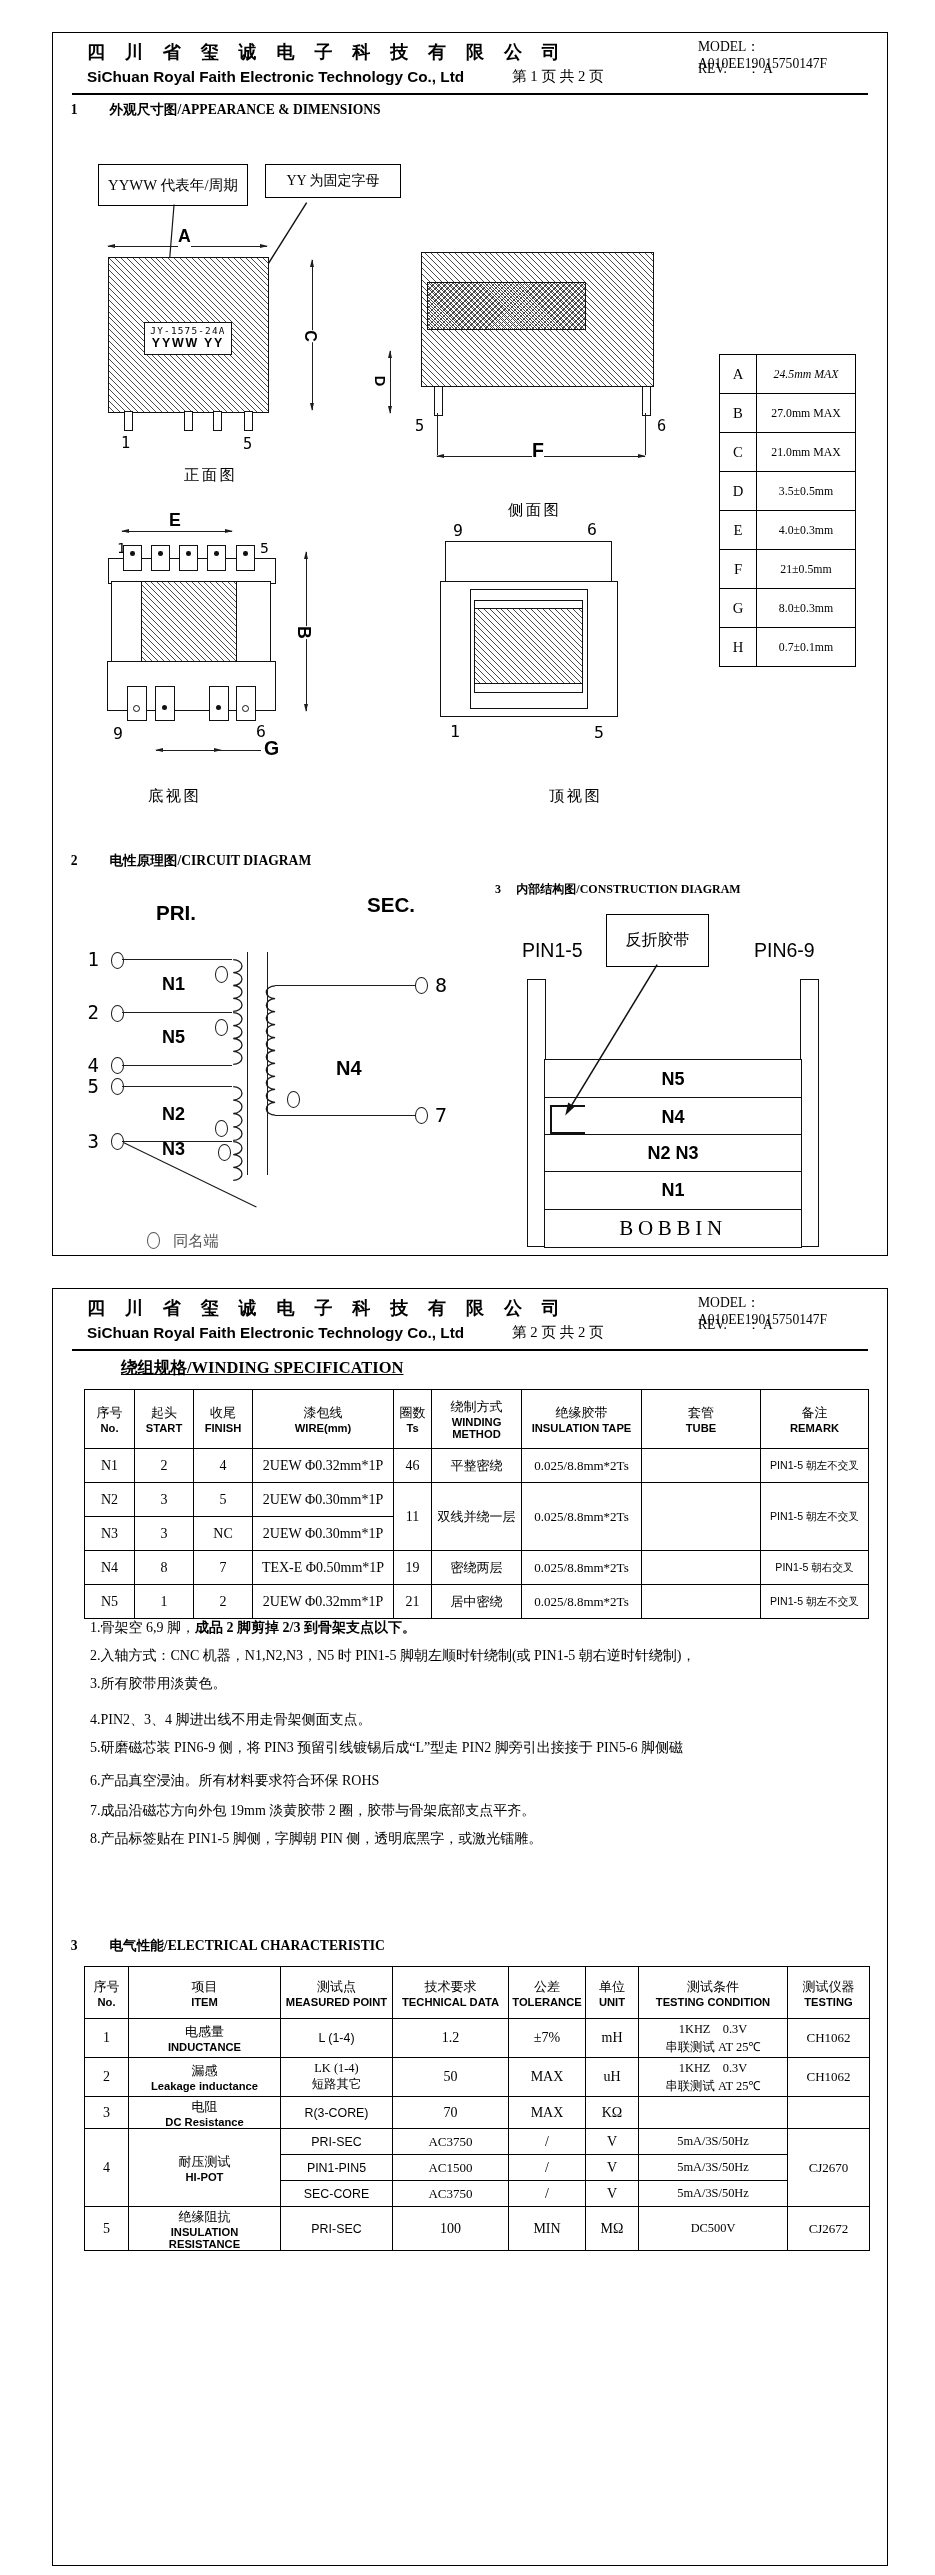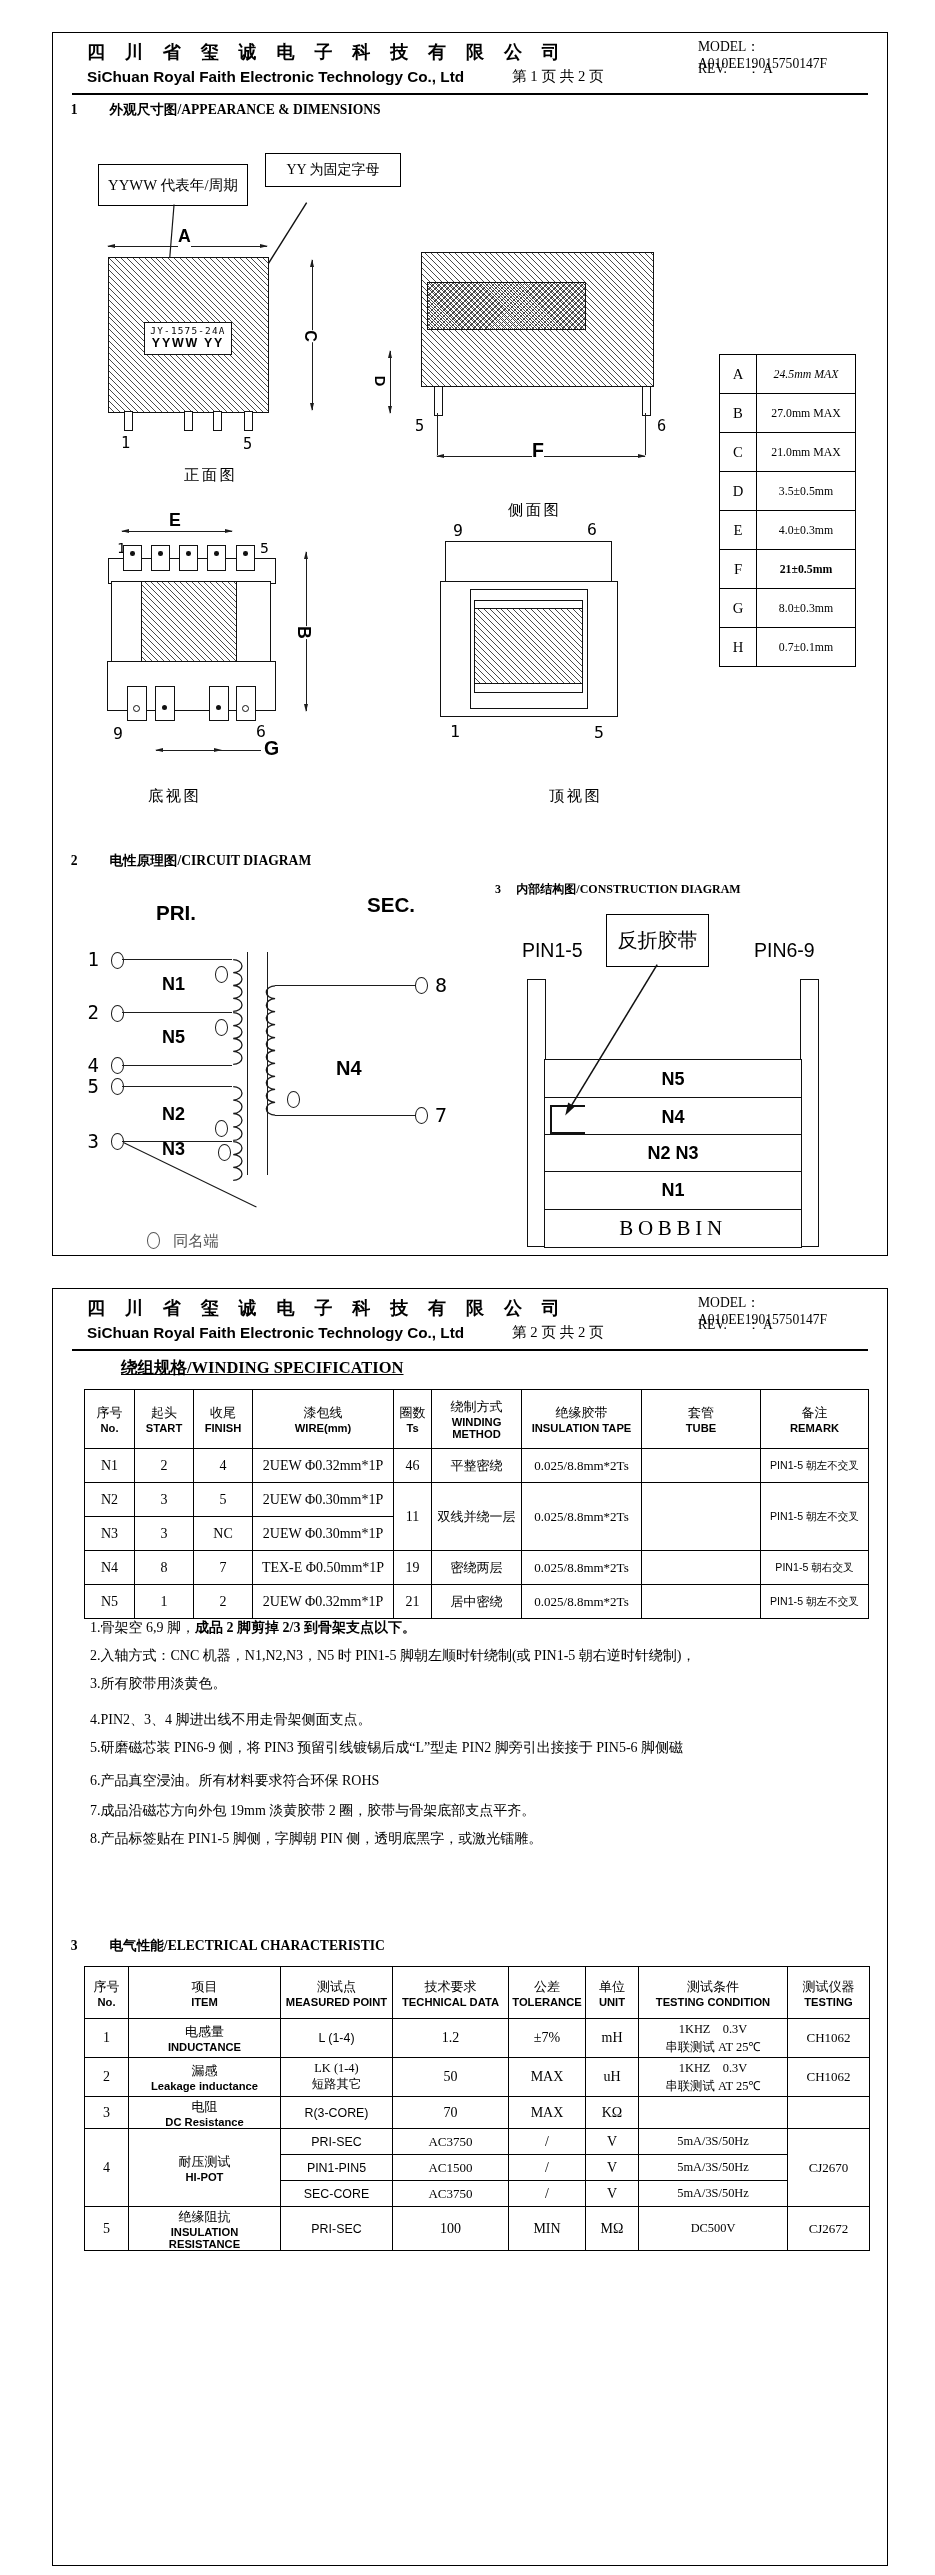--- a/index.html
+++ b/index.html
@@ -49,21 +49,21 @@
   <div class="abs ser" style="left:459px;top:34px;font-size:14.7px;">第 1 页 共 2 页</div>
   <div class="abs ser" style="left:645px;top:4.7px;font-size:13.6px;"><span>MODEL：</span><span>A010EE19015750147F</span></div>
   <div class="abs ser" style="left:645px;top:27px;font-size:13.6px;"><span>REV.</span><span style="margin-left:20px;">： A</span></div>
   <div class="abs" style="left:19px;top:60px;width:796px;height:2.4px;background:#000;"></div>
 
   <div class="abs ser b" style="left:17.7px;top:68px;font-size:13.6px;"><span>1</span><span style="margin-left:32px;">外观尺寸图/APPEARANCE &amp; DIMENSIONS</span></div>
 
   <div class="callout" style="left:45px;top:131px;width:148px;height:40px;border-width:1.8px;">
       <span class="ser" style="font-size:14.7px;">YYWW 代表年/周期</span>
     </div>
-  <div class="callout" style="left:212px;top:120px;width:134px;height:32px;">
+  <div class="callout" style="left:212px;top:131px;width:134px;height:32px;">
       <span class="ser" style="font-size:14px;">YY 为固定字母</span>
     </div>
   <svg style="left:0;top:0;" width="413" height="330" viewBox="0 0 700 560">
     <line x1="205" y1="291" x2="187" y2="514" stroke="#111" stroke-width="2"></line>
     <polygon points="187,528 181,506 194,506" fill="#111"></polygon>
     <line x1="430" y1="288" x2="284" y2="520" stroke="#111" stroke-width="2.4"></line>
     <polygon points="276,532 282,508 294,516" fill="#111"></polygon>
   </svg>
 
   <div class="dimh" style="left:55px;top:213px;width:159px;"></div>
@@ -118,21 +118,21 @@
     <tr style="height:39px;">
           <td class="ser" style="font-size:14.7px;">D</td>
           <td class="ser" style="font-size:11.8px;">3.5±0.5mm</td>
         </tr>
     <tr style="height:39px;">
           <td class="ser" style="font-size:14.7px;">E</td>
           <td class="ser" style="font-size:11.8px;">4.0±0.3mm</td>
         </tr>
     <tr style="height:39px;">
           <td class="ser" style="font-size:14.7px;">F</td>
-          <td class="ser" style="font-size:11.8px;font-weight:bold;">21±0.5mm</td>
+          <td class="ser" style="font-size:11.8px;">21±0.5mm</td>
         </tr>
     <tr style="height:39px;">
           <td class="ser" style="font-size:14.7px;">G</td>
           <td class="ser" style="font-size:11.8px;">8.0±0.3mm</td>
         </tr>
     <tr style="height:39px;">
           <td class="ser" style="font-size:14.7px;">H</td>
           <td class="ser" style="font-size:11.8px;">0.7±0.1mm</td>
         </tr>
   </tbody>
@@ -261,21 +261,21 @@
     <span class="abs sans b" style="left:251px;top:169px;font-size:20px;">N4</span>
     <div class="pcirc" style="left:202px;top:203px;"></div>
 
     <div class="pcirc" style="left:62px;top:344px;border-color:#555;"></div>
     <span class="abs ser" style="left:88px;top:343px;font-size:15.3px;color:#555;">同名端</span>
   </div>
 
   <div class="abs" style="left:466px;top:875px;width:307px;height:346px;">
     <span class="abs sans" style="left:2.9px;top:31px;font-size:19.5px;">PIN1-5</span>
     <div class="callout" style="left:87px;top:5.9px;width:101px;height:51px;">
-        <span class="ser" style="font-size:20px;">反折胶带</span>
+        <span class="ser" style="font-size:16px;">反折胶带</span>
       </div>
     <span class="abs sans" style="left:235px;top:31px;font-size:19.5px;">PIN6-9</span>
     <div class="abs outline" style="left:7.7px;top:71px;width:17px;height:266px;"></div>
     <div class="abs outline" style="left:281px;top:71px;width:17px;height:266px;"></div>
     <div class="layer" style="left:25px;top:151px;width:256px;height:38px;">
         <span>N5</span>
       </div>
     <div class="layer" style="left:25px;top:189px;width:256px;height:38px;">
         <span>N4</span>
       </div>

